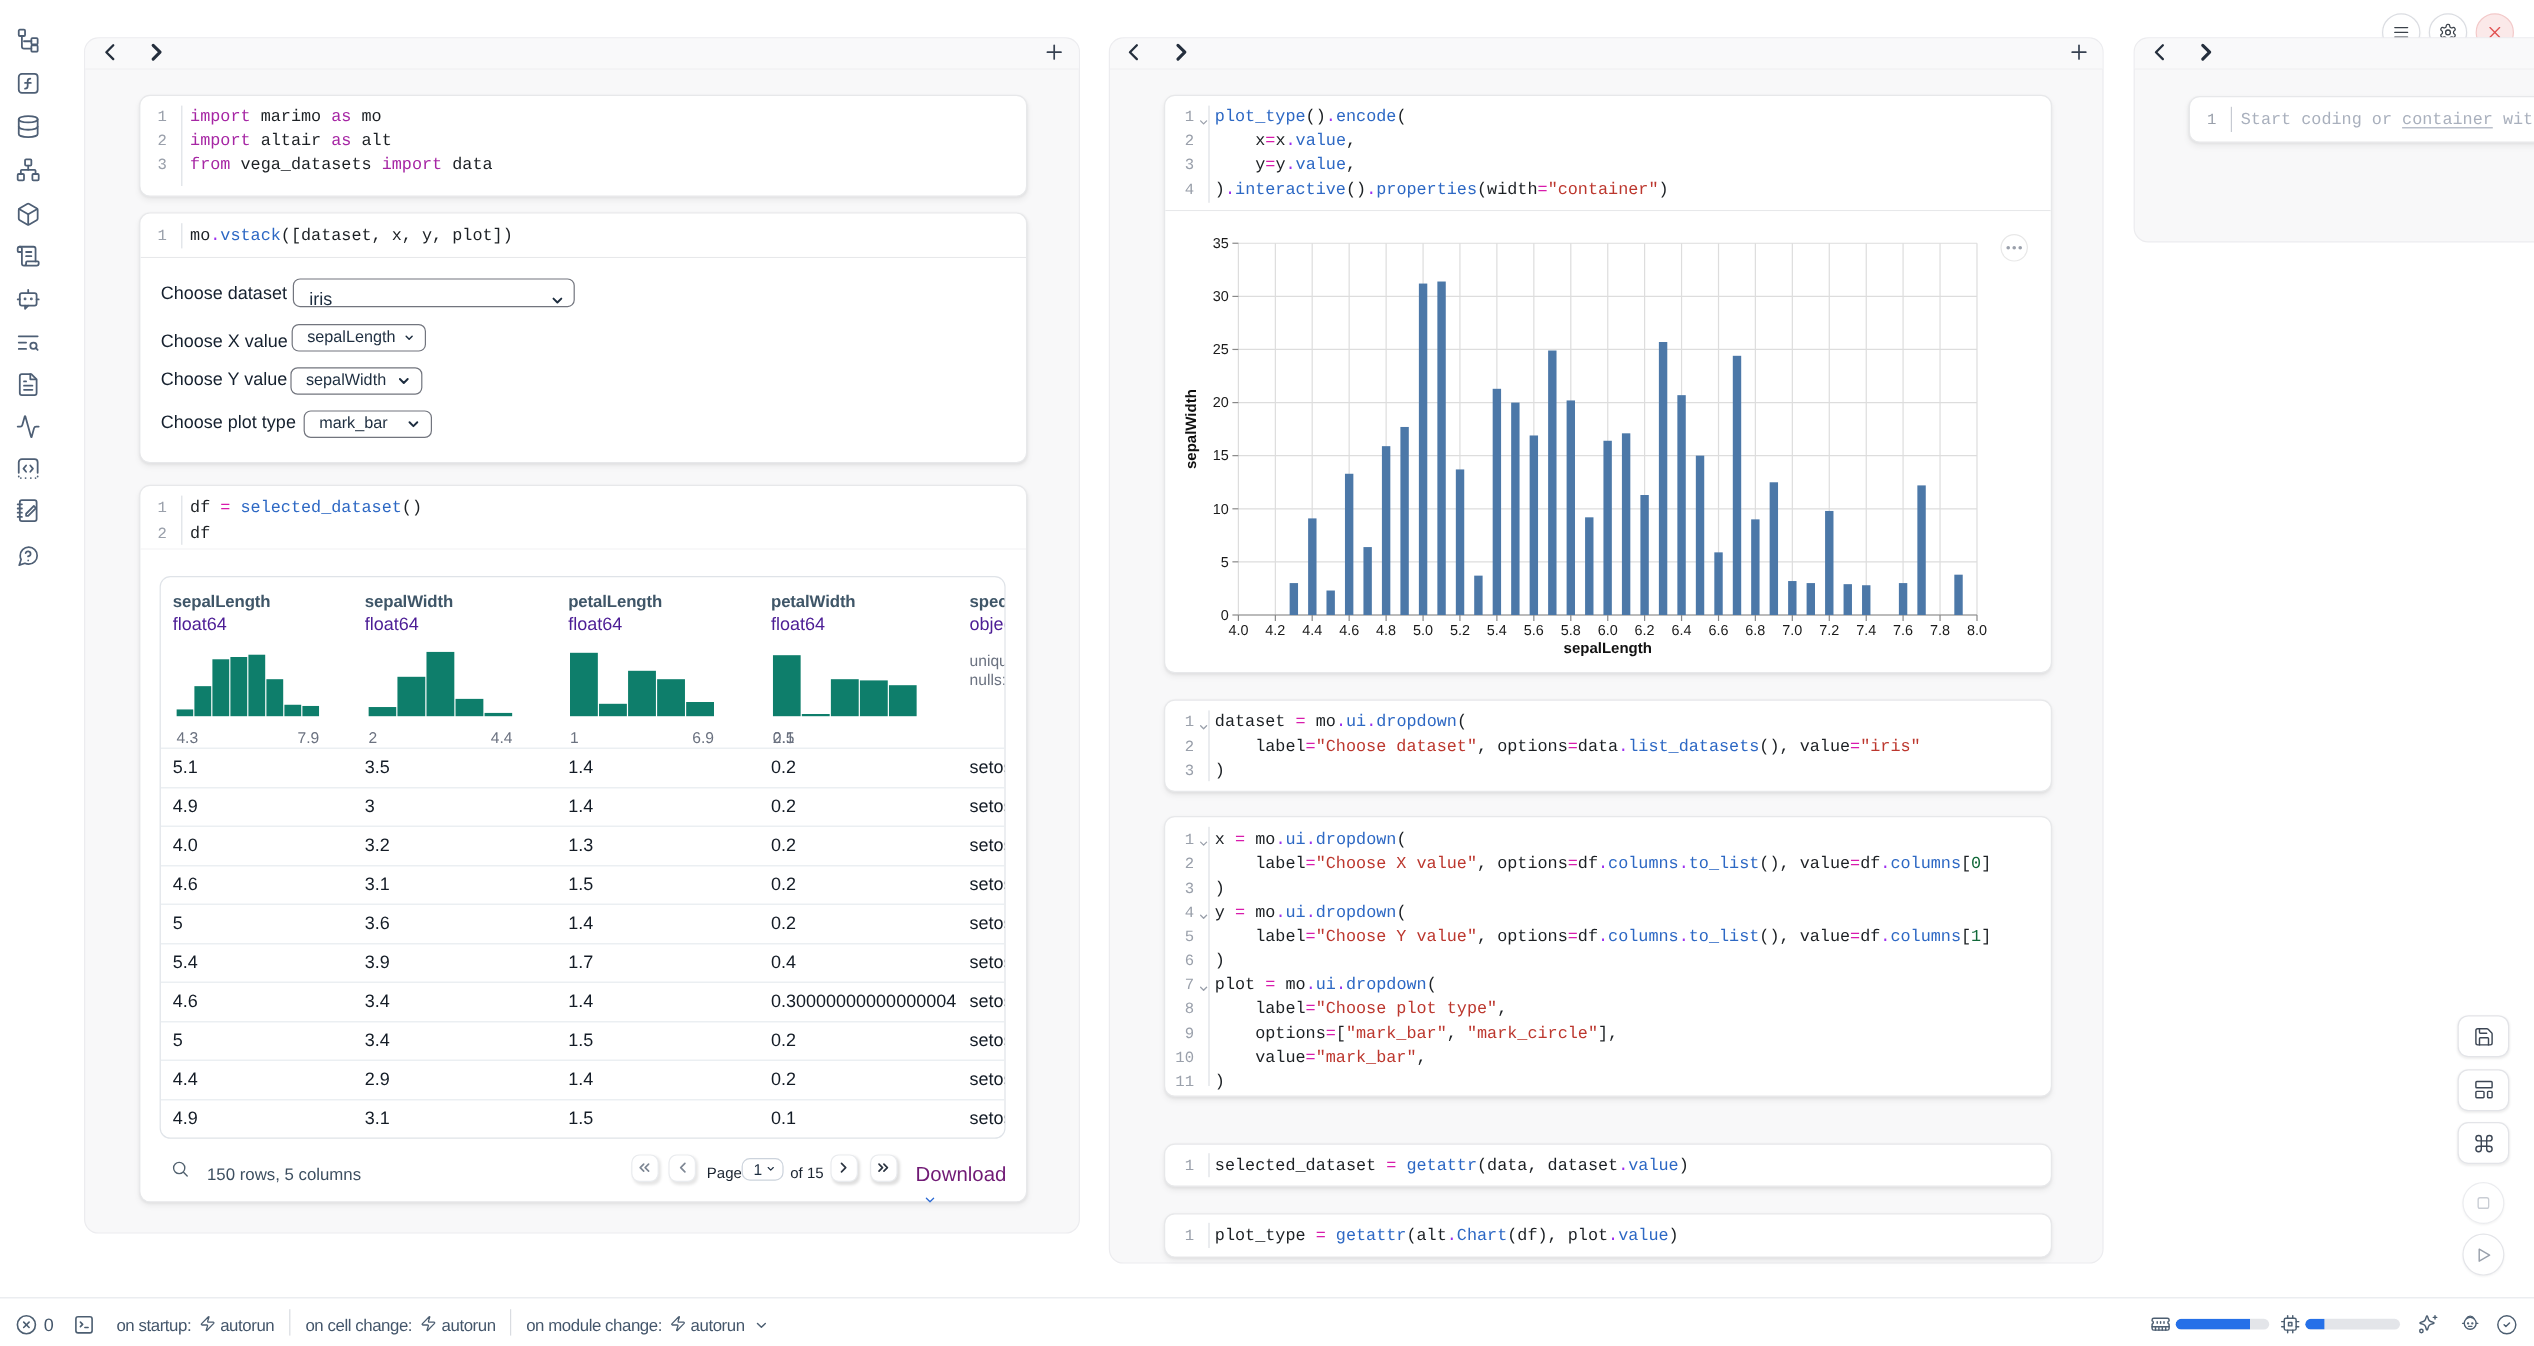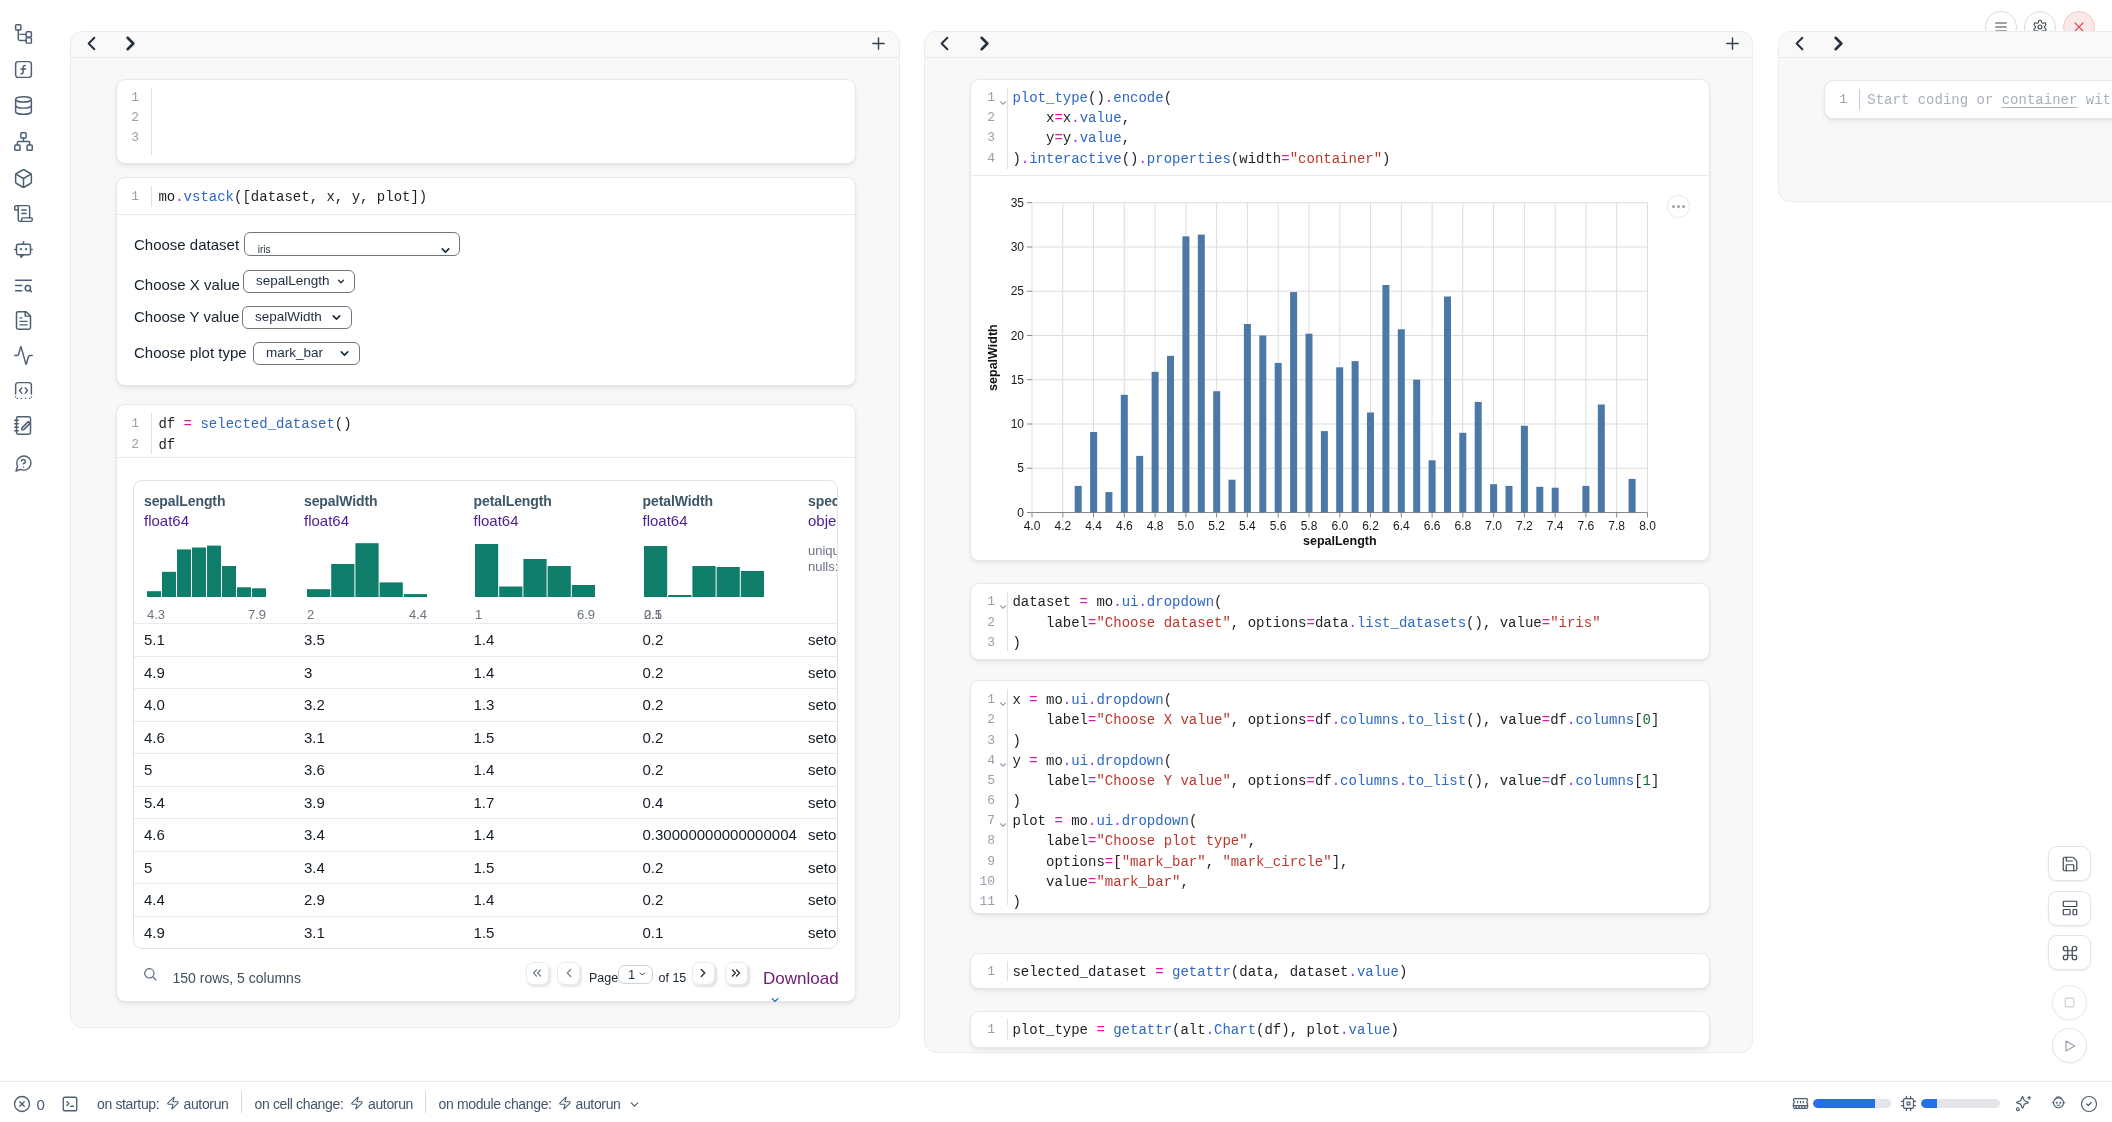--- a/index.html
+++ b/index.html
@@ -156,28 +156,31 @@
     <path d="M12 4v16"></path>
     <path d="M4 12h16"></path>
   </svg>
 <svg class="abs" style="left:1724px;top:35px" width="17" height="17" viewBox="0 0 24 24" fill="none" stroke="#374151" stroke-width="2" stroke-linecap="round" stroke-linejoin="round">
     <path d="M12 4v16"></path>
     <path d="M4 12h16"></path>
   </svg>
 <div class="cell" style="left:116px;top:78.5px;width:740px;height:85px;">
 <div class="gut" style="left:0;width:22px;top:8.6px">1<br>2<br>3</div>
 <div class="abs" style="left:33.5px;top:8px;bottom:8px;width:1px;background:#dde0e5"></div>
+<div class="code abs" style="left:41.4px;top:8.6px"><span class="k">import</span> marimo <span class="k">as</span> mo
+<span class="k">import</span> altair <span class="k">as</span> alt
+<span class="k">from</span> vega_datasets <span class="k">import</span> data</div>
 </div>
 <div class="cell" style="left:116px;top:177px;width:740px;height:209px;">
 <div class="gut" style="left:0;width:22px;top:8.9px;height:21px">1</div>
 <div class="abs" style="left:33.5px;top:8px;height:21px;width:1px;background:#dde0e5"></div>
 <div class="code abs" style="left:41.4px;top:8.9px">mo<span class="d">.</span><span class="f">vstack</span>([dataset, x, y, plot])</div>
 <div class="abs" style="left:0;right:0;top:35.5px;bottom:0;border-top:1px solid #e7e8ea;border-radius:0 0 9px 9px"></div>
 <div class="lbl abs" style="left:17px;top:57.5px">Choose dataset</div>
-<div class="sel" style="left:126.8px;top:54.3px;width:216px;height:24px;font-size:10px;padding:12px 7px 0 13px">
+<div class="sel" style="left:126.8px;top:54.3px;width:235px;height:24px;font-size:15px;padding:12px 7px 0 13px">
       <span style="margin-top:-1px">iris</span>
       <svg width="13" height="13" viewBox="0 0 24 24" fill="none" stroke="#1d2d3f" stroke-width="3" stroke-linecap="round" stroke-linejoin="round">
         <path d="m6 9 6 6 6-6"></path>
       </svg>
     </div>
 <div class="lbl abs" style="left:17px;top:98px">Choose X value</div>
 <div class="sel" style="left:126px;top:91.5px;width:111.5px;height:23px;font-size:13.5px;padding:0 8px 0 12px">
       <span style="margin-top:-1px">sepalLength</span>
       <svg width="13" height="13" viewBox="0 0 24 24" fill="none" stroke="#1d2d3f" stroke-width="3" stroke-linecap="round" stroke-linejoin="round">
         <path d="m6 9 6 6 6-6"></path>

